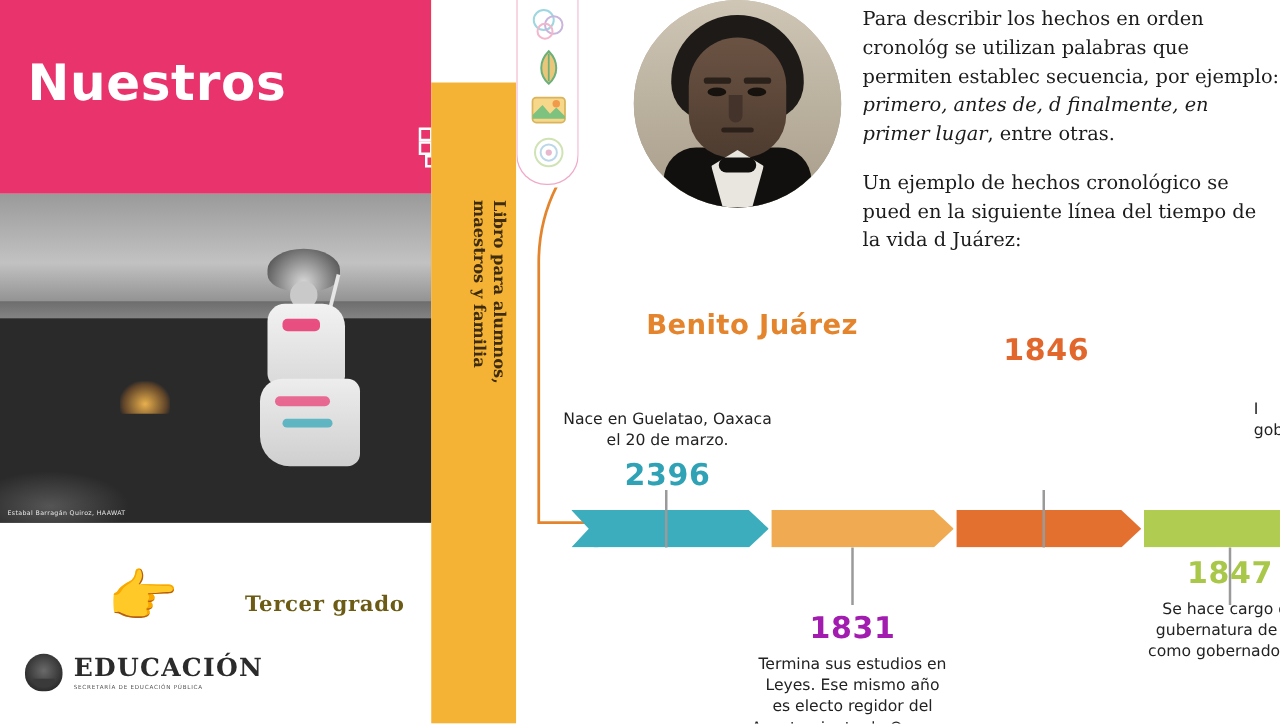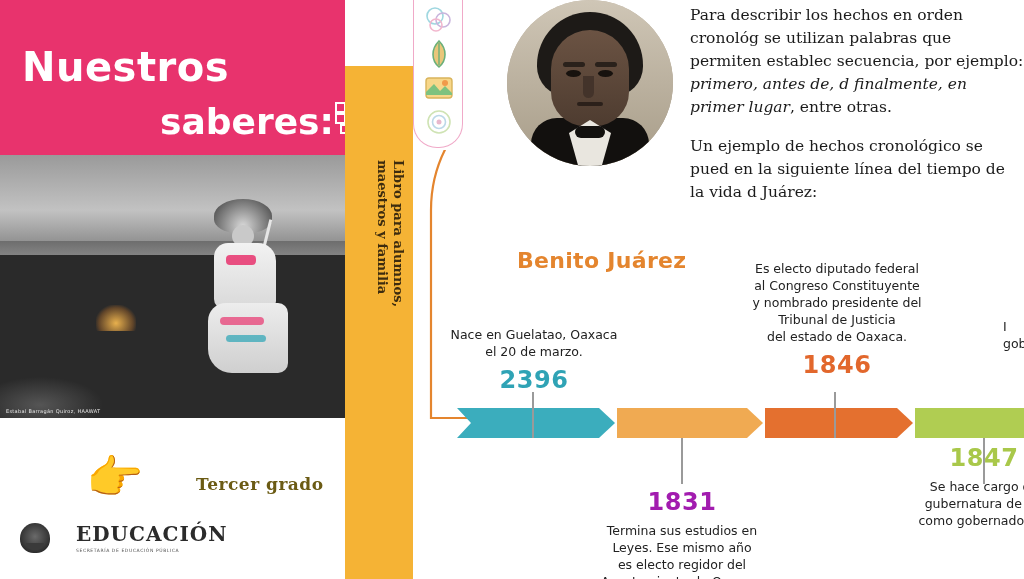--- a/index.html
+++ b/index.html
@@ -174,21 +174,21 @@
     left: 196px; top: 474px;
     font-family: "DejaVu Serif", serif;
     font-weight: bold;
     font-size: 17px;
     color: #6b5b14;
     letter-spacing: .5px;
   }
   .cover-edu {
     position: absolute;
     left: 20px; top: 522px;
-    display: flex; align-items: center; gap: 26px;
+    display: flex; align-items: center; gap: 9px;
   }
   .edu-eagle {
     width: 30px; height: 30px;
     background: radial-gradient(circle at 50% 45%, #6a6a6a 0%, #2f2f2f 70%, #151515 100%);
     border-radius: 50% 50% 45% 45%;
     position: relative;
   }
   .edu-eagle:after {
     content: "";
     position: absolute; left: 6px; top: 20px; width: 18px; height: 7px;
@@ -336,21 +336,20 @@
 </head>
 <body>
 
 <div id="page">
 
   <div id="book-cover">
     <div class="cover-white"></div>
     <div class="cover-pink"></div>
 
     <div class="cover-title1">Nuestros</div>
-    <div class="cover-title2">saberes:</div>
 
     <div class="cover-glyph">
       <svg width="36" height="38" viewBox="0 0 36 38">
         <g fill="none" stroke="#ffffff" stroke-width="2">
           <rect x="3" y="5" width="9" height="9"></rect>
           <rect x="14" y="5" width="9" height="9"></rect>
           <rect x="25" y="5" width="8" height="9"></rect>
           <rect x="3" y="16" width="9" height="9"></rect>
           <rect x="14" y="16" width="9" height="9"></rect>
           <rect x="25" y="16" width="8" height="9"></rect>
@@ -486,25 +485,20 @@
 
     <div class="ev" style="left:180px; top:294px; width:178px;">
       <div class="ev-year" style="color:#a21caf;margin-top:44px;">1831</div>
       <div class="ev-desc" style="white-space:pre-line; margin-top:6px;">Termina sus estudios en
 Leyes. Ese mismo año
 es electo regidor del
 Ayuntamiento de Oaxaca.</div>
     </div>
 
     <div class="ev" style="left:330px; top:110px; width:188px;">
-      <div class="ev-desc" style="white-space:pre-line;">Es electo diputado federal
-al Congreso Constituyente
-y nombrado presidente del
-Tribunal de Justicia
-del estado de Oaxaca.</div>
       <div class="ev-year" style="color:#e2672c; margin-top:6px;">1846</div>
     </div>
 
     <div class="ev" style="left:486px; top:294px; width:170px;">
       <div class="ev-year" style="color:#a9c84a;">1847</div>
       <div class="ev-desc" style="white-space:pre-line; margin-top:6px;">Se hace cargo de
 gubernatura de Oa
 como gobernador int</div>
     </div>
 

